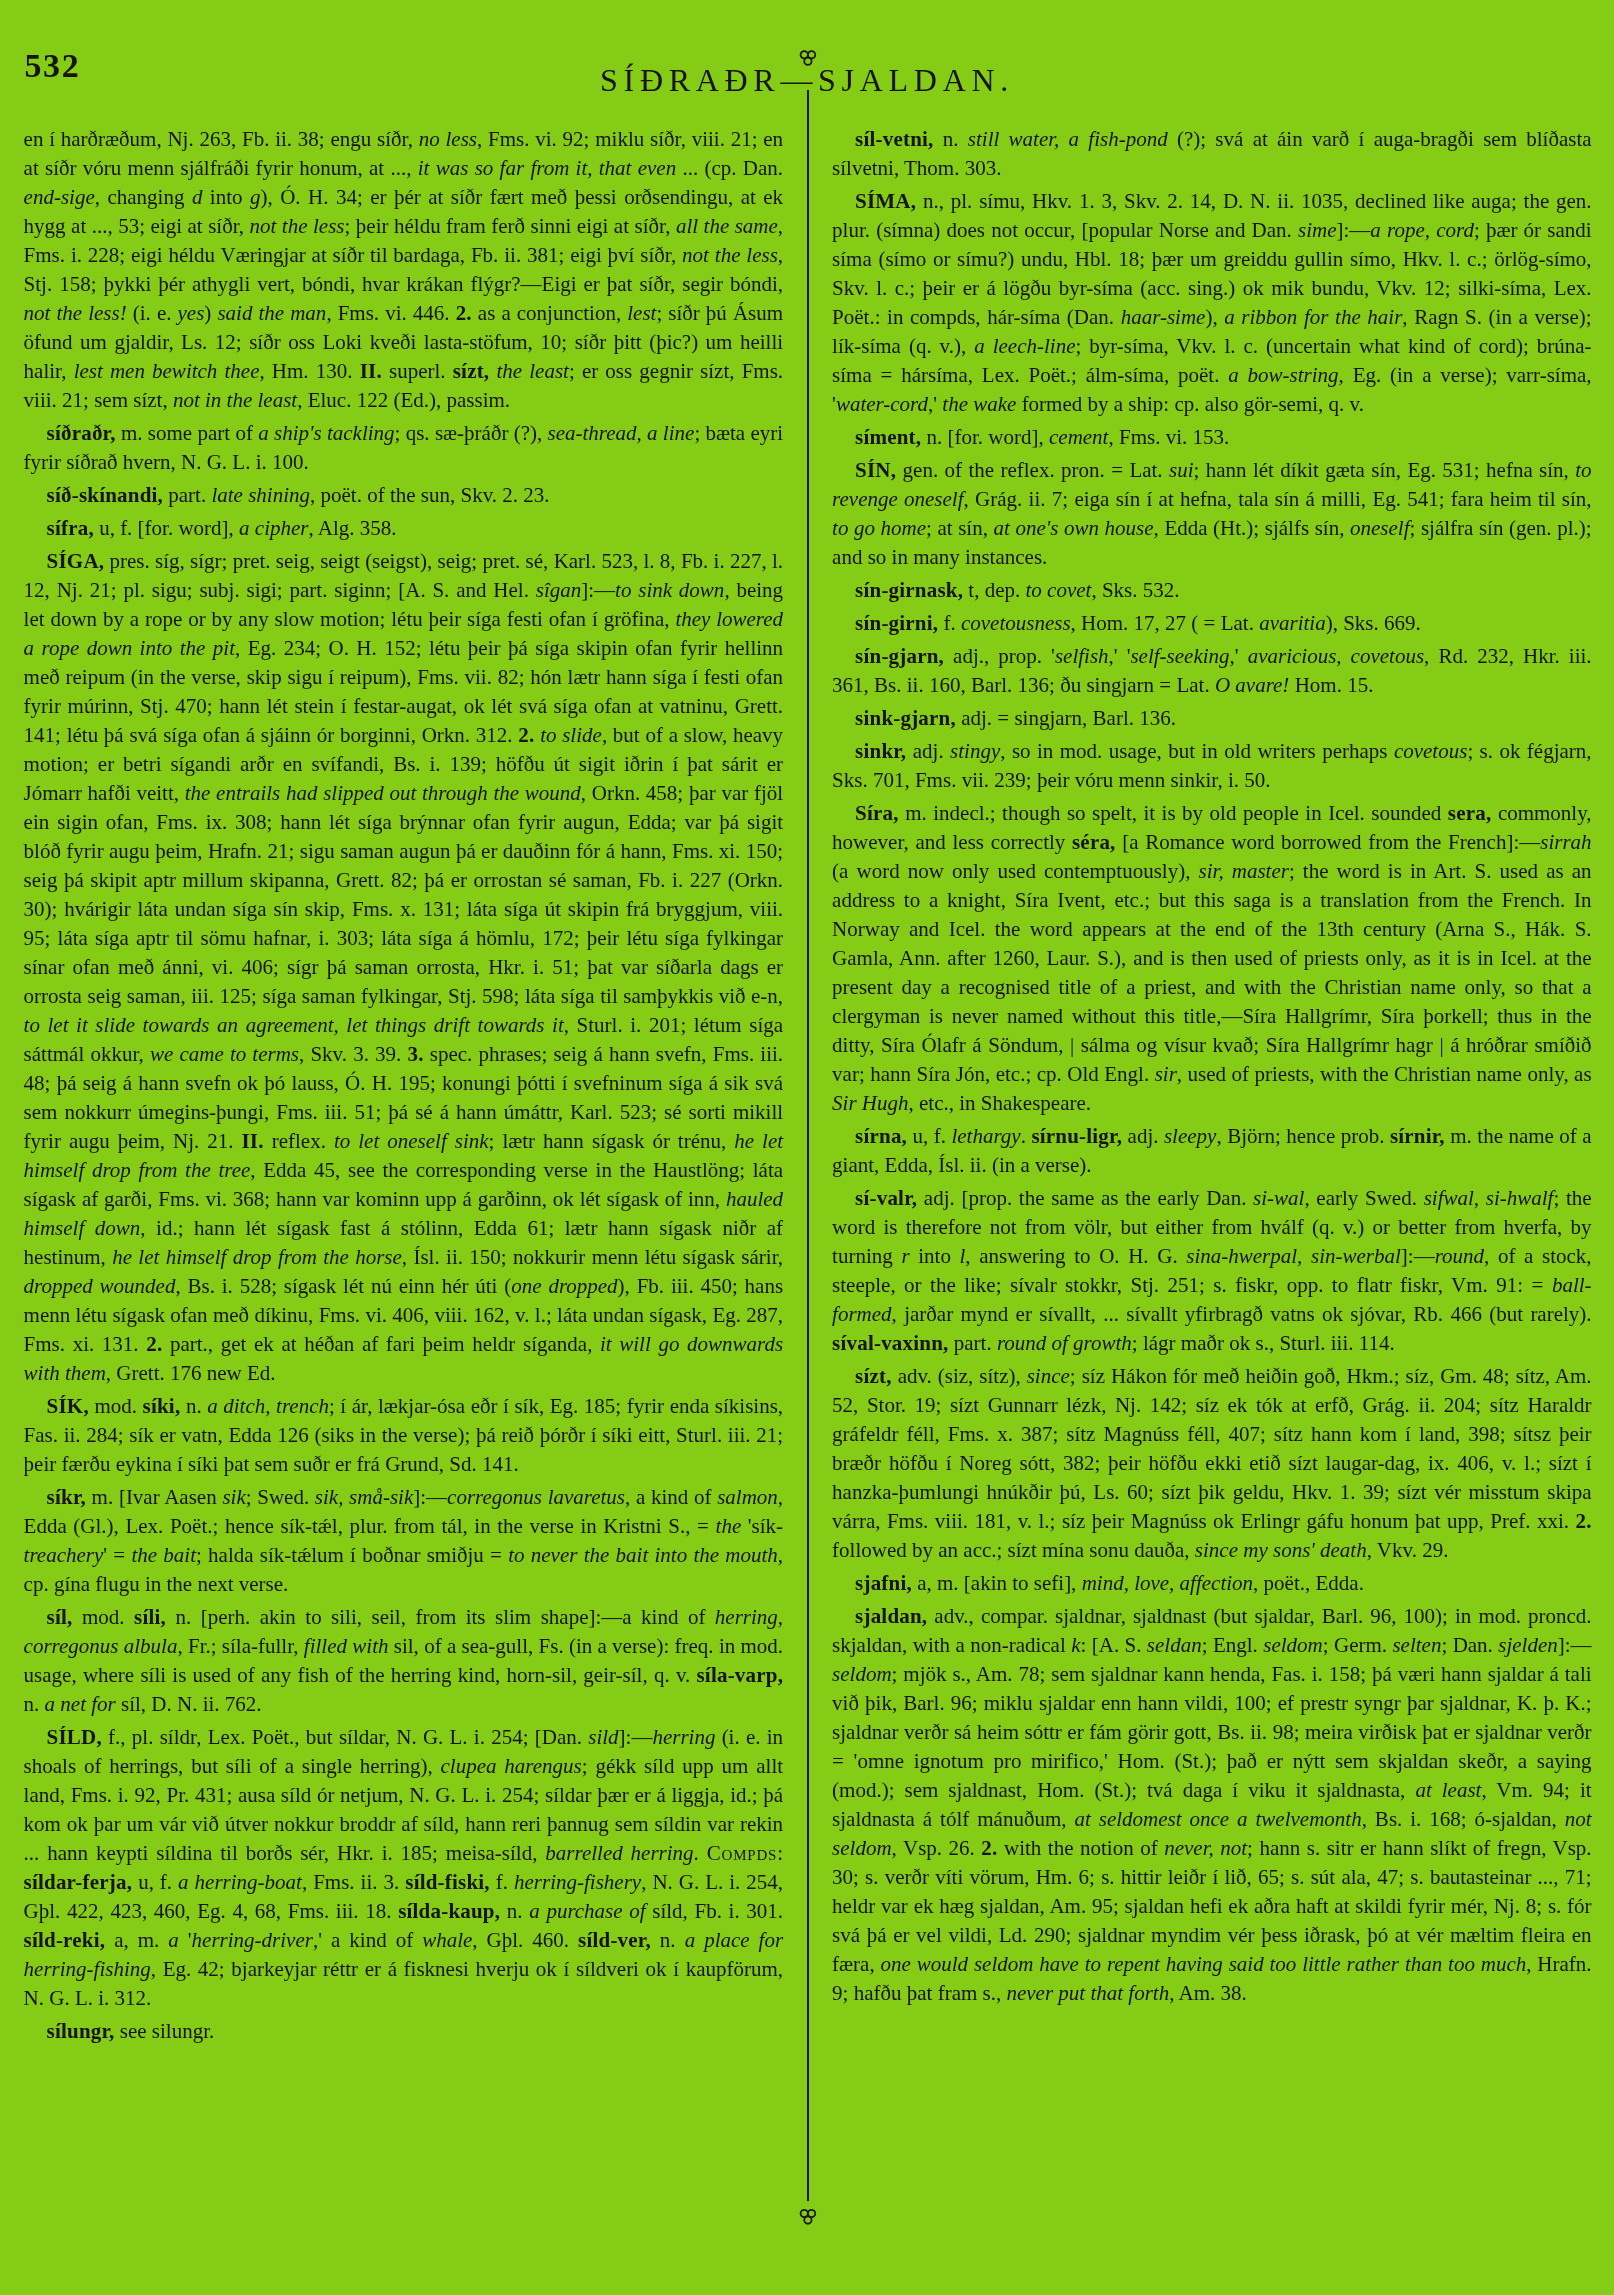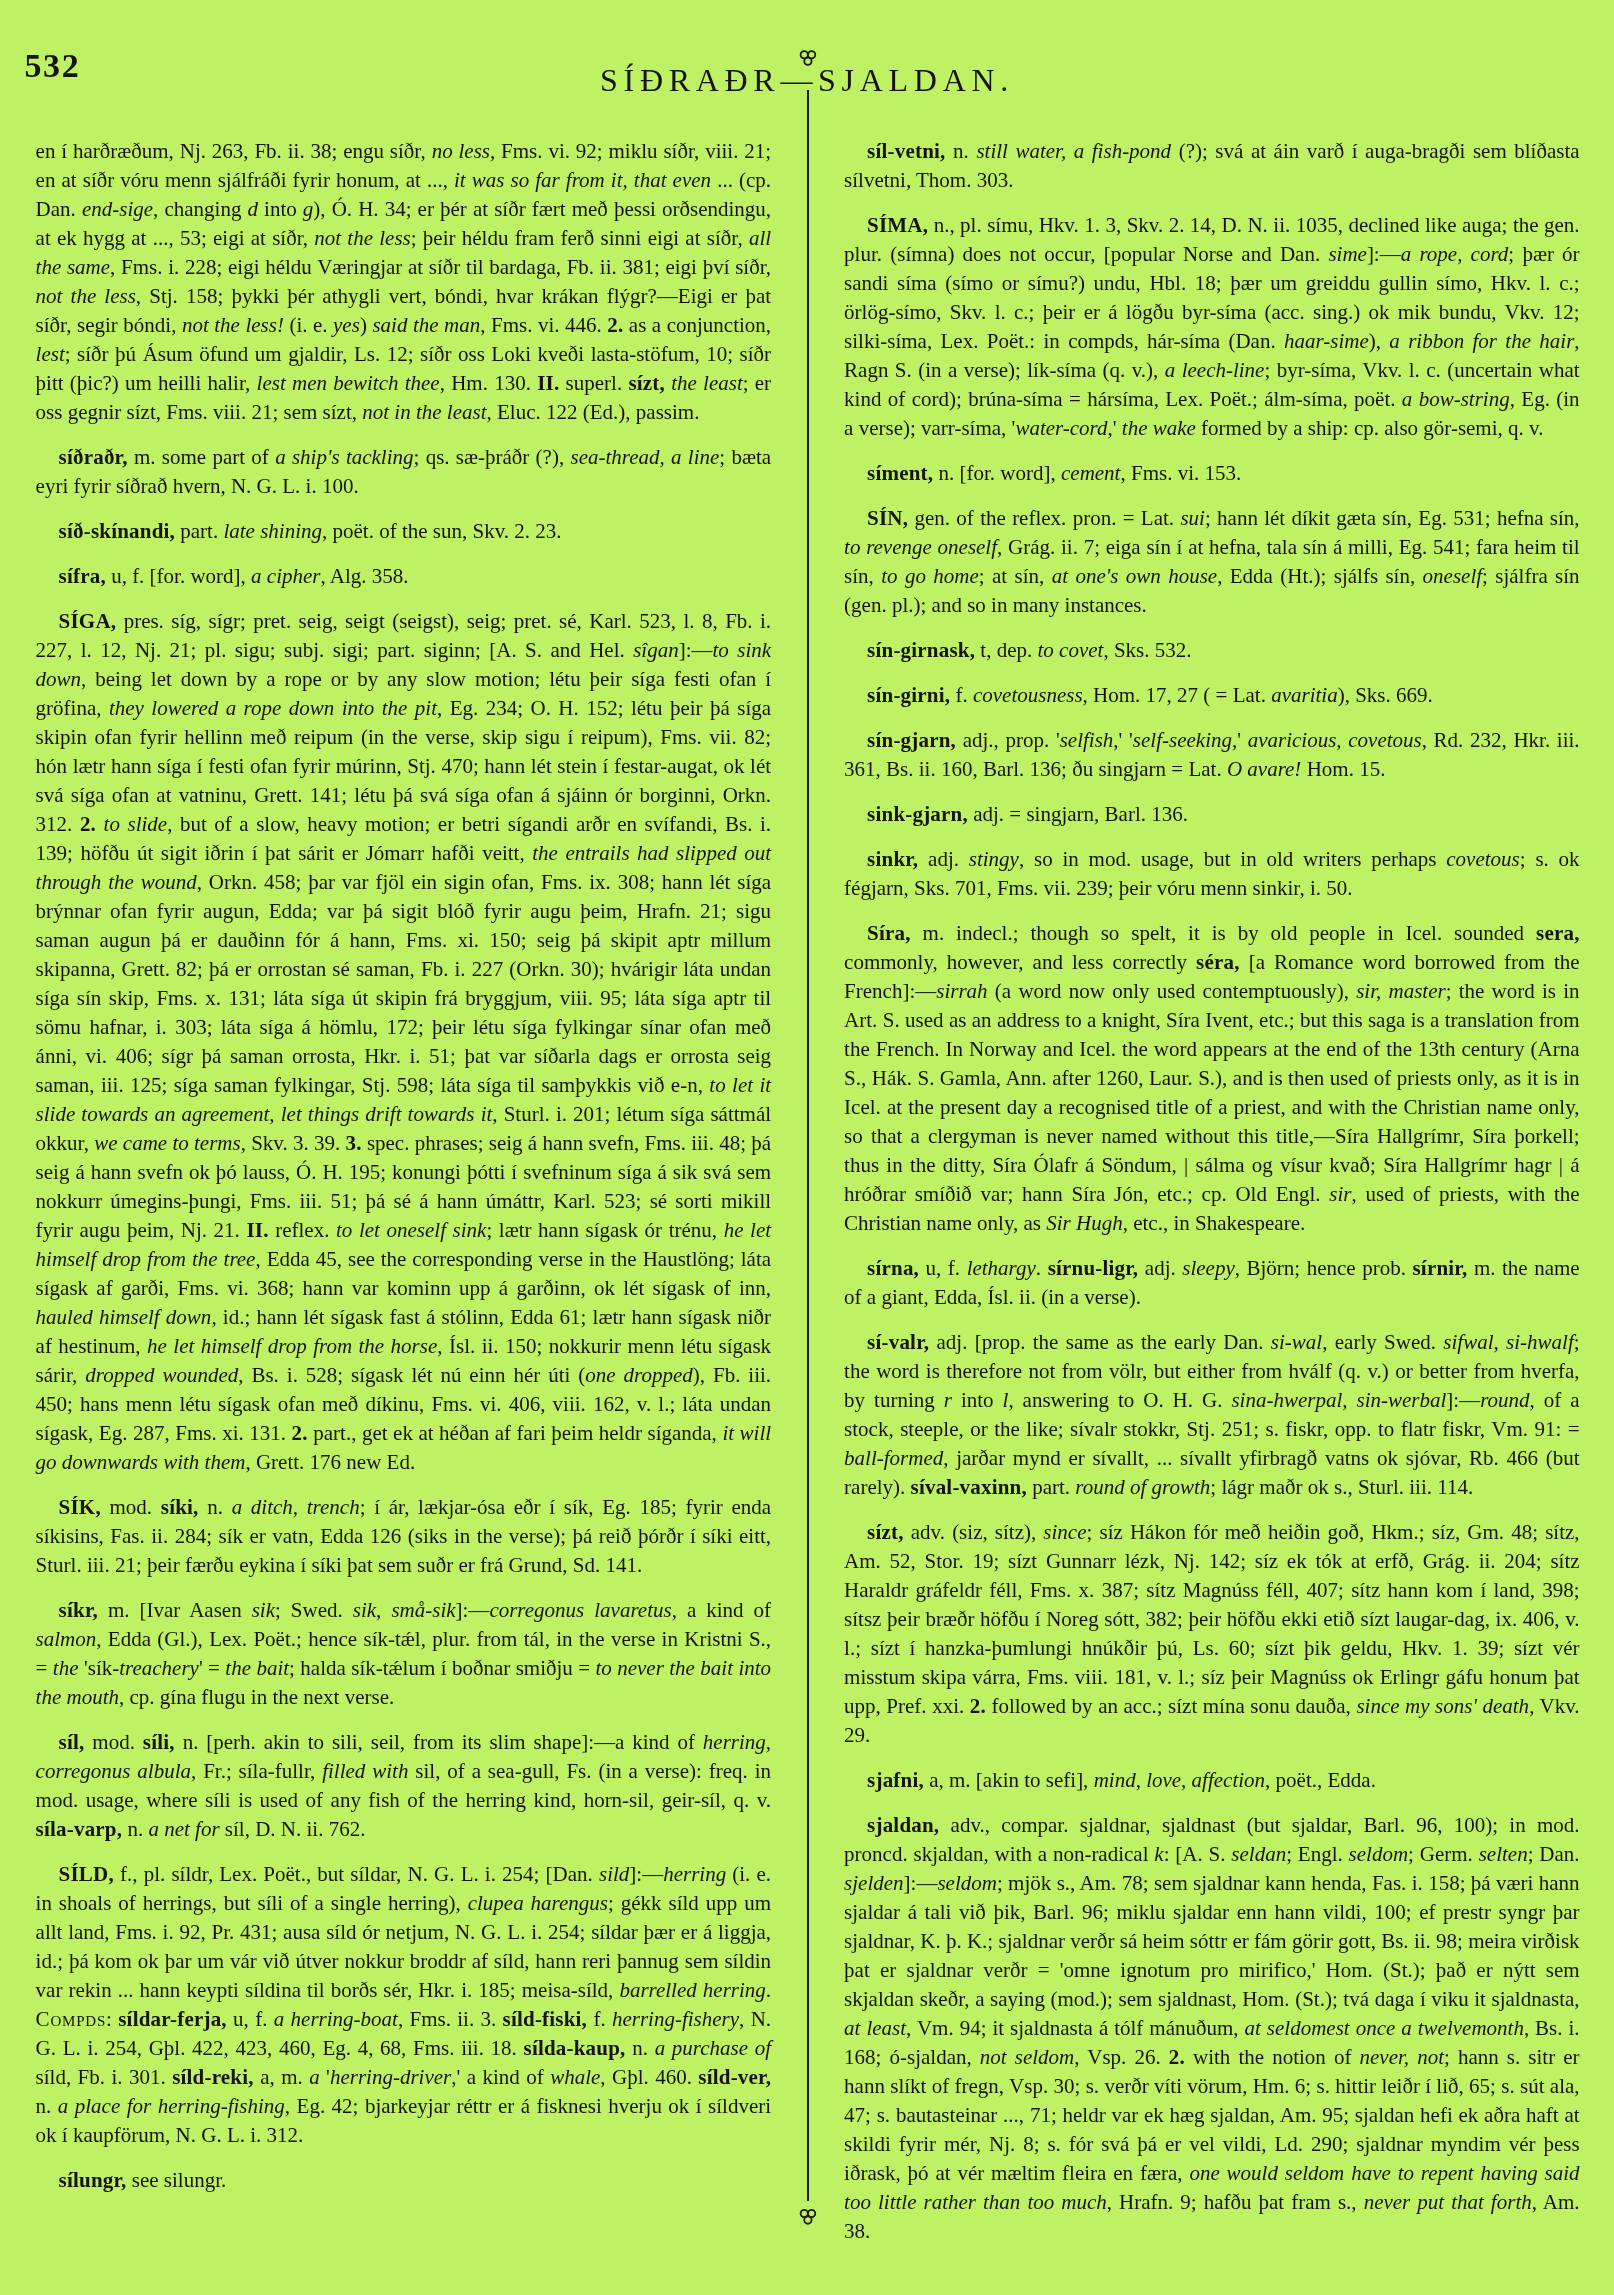--- a/index.html
+++ b/index.html
@@ -1,37 +1,37 @@
 <!DOCTYPE html>
 <html style="font-size:13px"><head>
 <meta charset="utf-8">
 <style>
   html,body { margin:0; padding:0; background:#e8e8e4; }
   .page {
     position:relative; width:1614px; height:2295px; margin:0 auto;
-    background:#bef264; color:#17130e; overflow:hidden;
+    background:#84cc16; color:#17130e; overflow:hidden;
     font-family:"Liberation Serif","DejaVu Serif",serif;
   }
   .page-number {
     position:absolute; left:24.5px; top:47px;
     font-size:34px; font-weight:bold; letter-spacing:1.6px;
   }
   .page-title {
     position:absolute; left:0; right:0; top:62px; text-align:center;
     font-size:32px; letter-spacing:5.7px; font-weight:500;
   }
   .columns {
     position:absolute; top:121px; left:19.6px; width:1576px;
     display:flex; gap:41px;
   }
   .column {
     width:768px; height:2158px; overflow:hidden;
     font-size:21px; line-height:29px; text-align:justify;
   }
-  .column p { margin:16px; text-indent:23px; }
+  .column p { margin:4px; text-indent:23px; }
   .column p.noindent { text-indent:0; }
   .column b { font-weight:bold; letter-spacing:0.2px; }
   .column .sc { font-variant:small-caps; letter-spacing:0.8px; }
   .divider-line {
     position:absolute; left:807px; top:90px; width:1.6px; height:2111px;
     background:#1c1813;
   }
   .ornament { position:absolute; left:796px; width:23px; height:19.6px; }
   .ornament.top { top:49px; }
   .ornament.bottom { top:2207px; }

